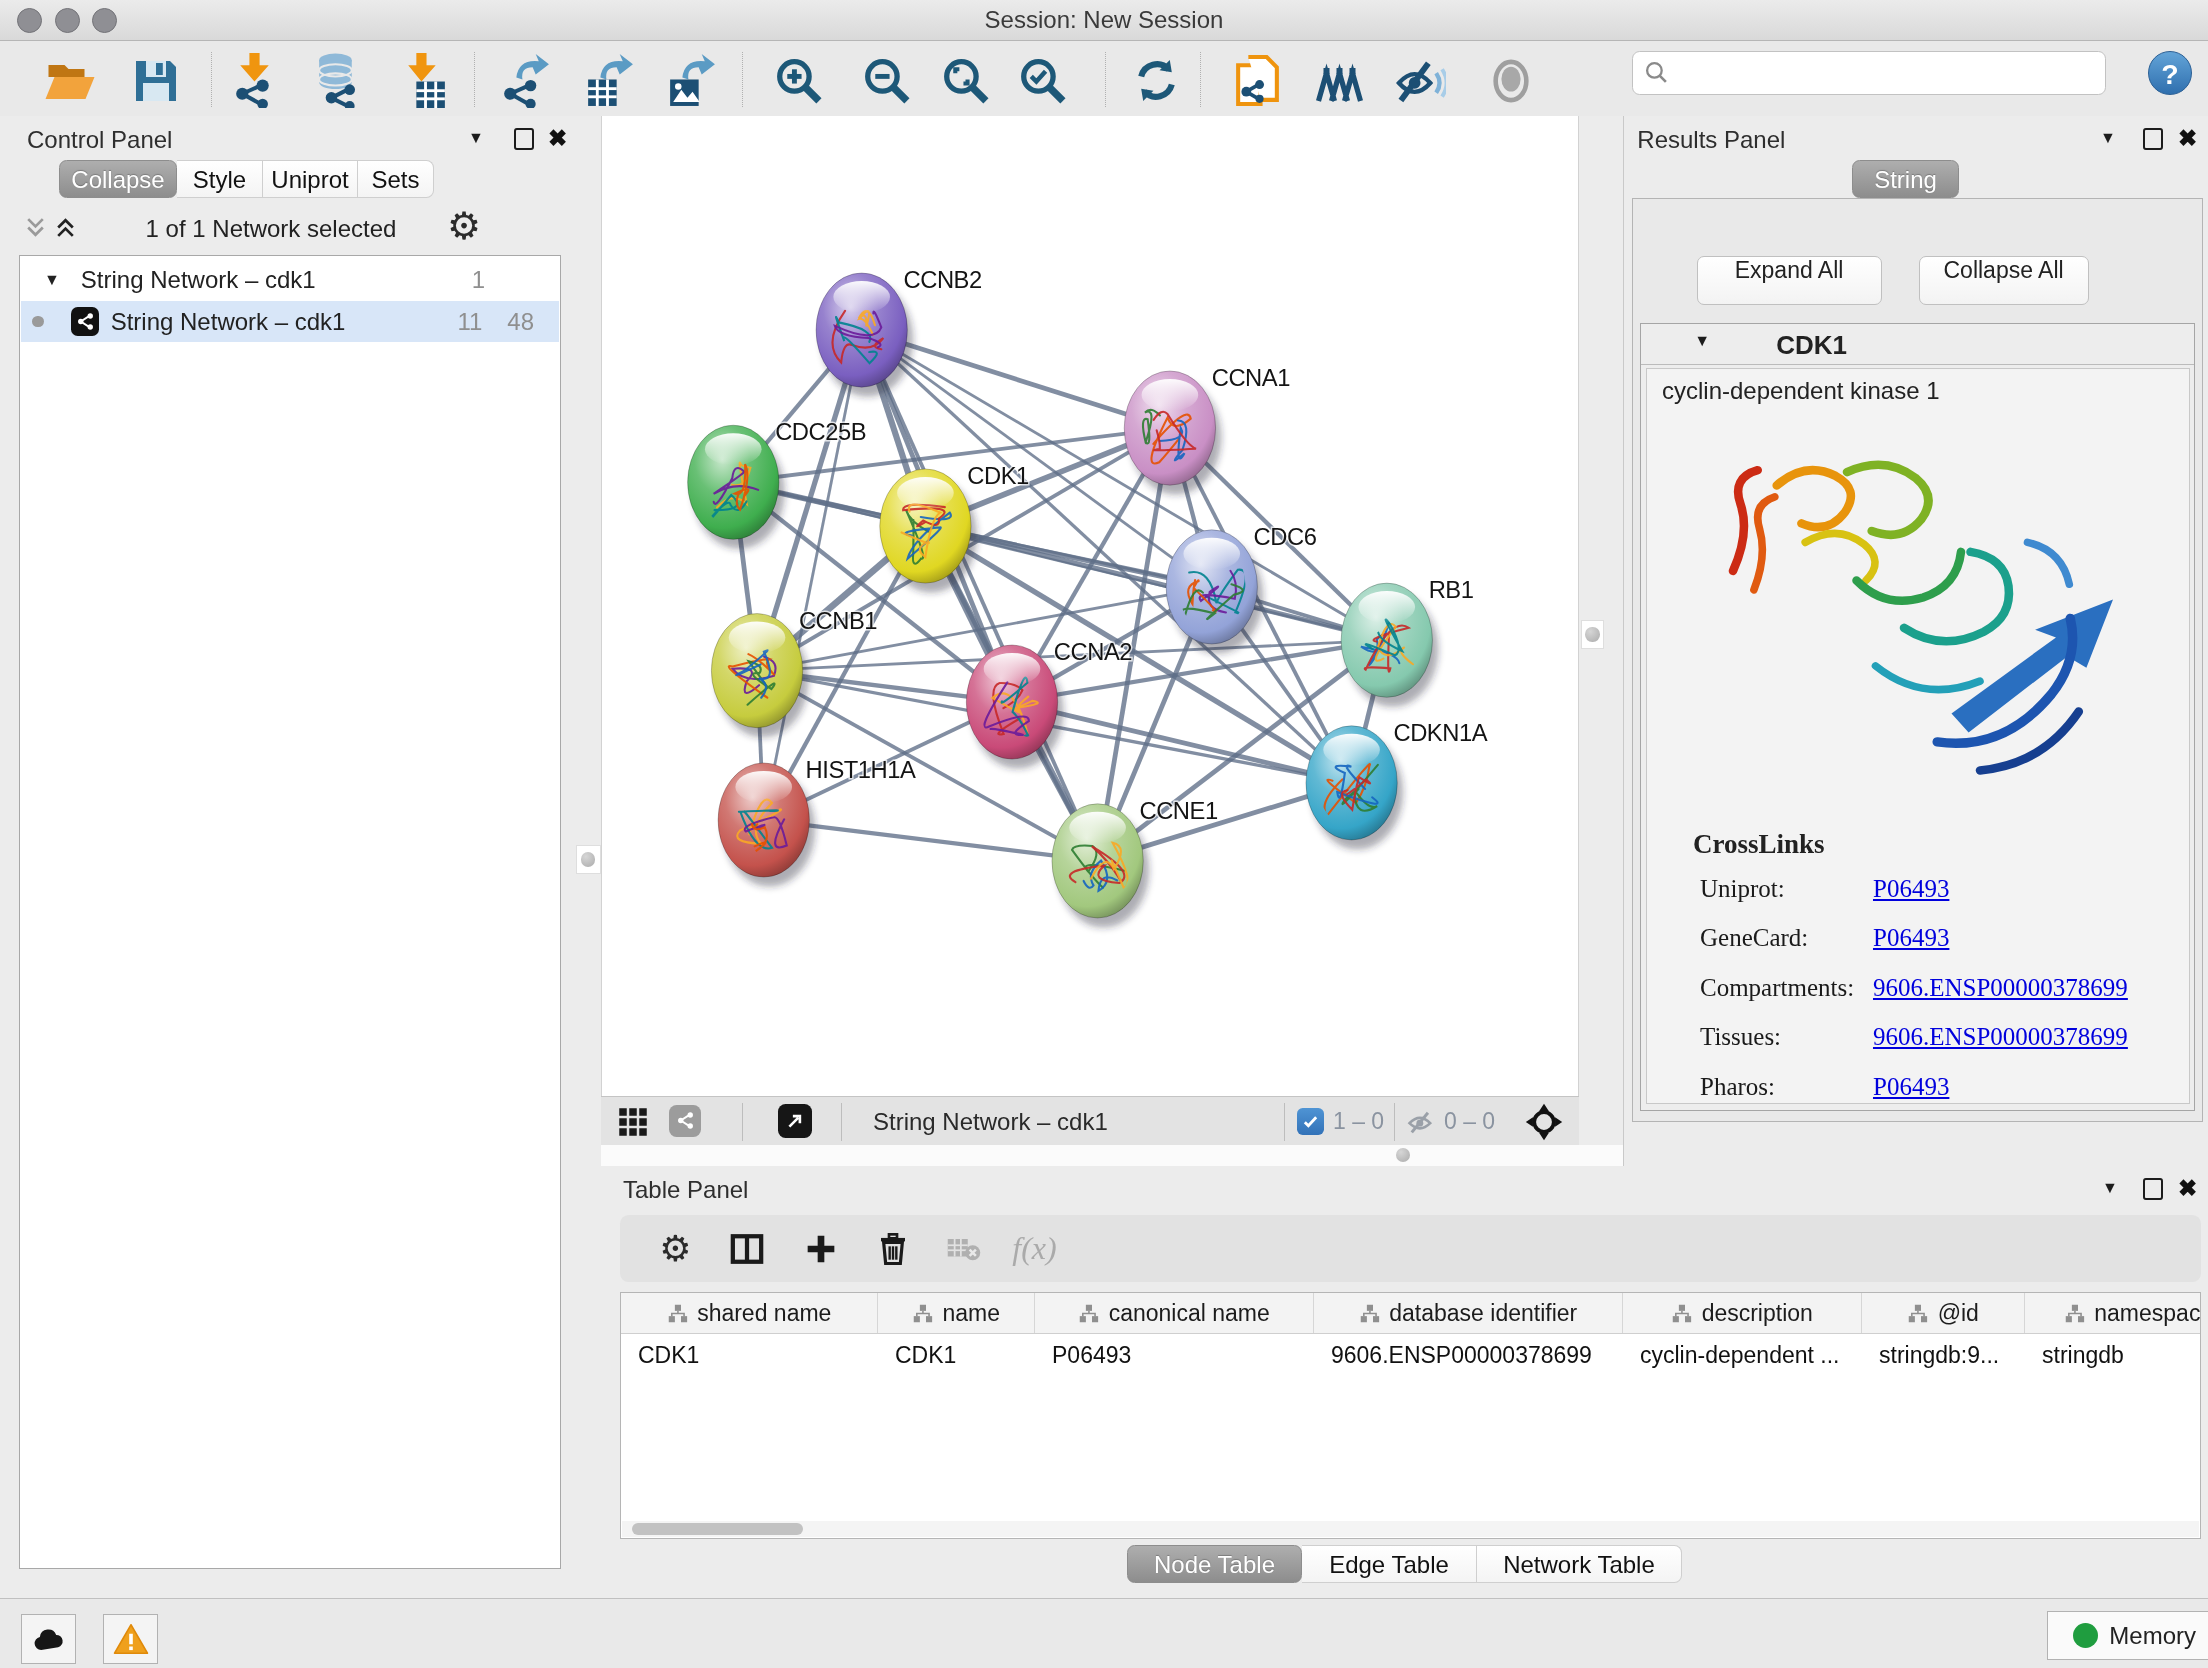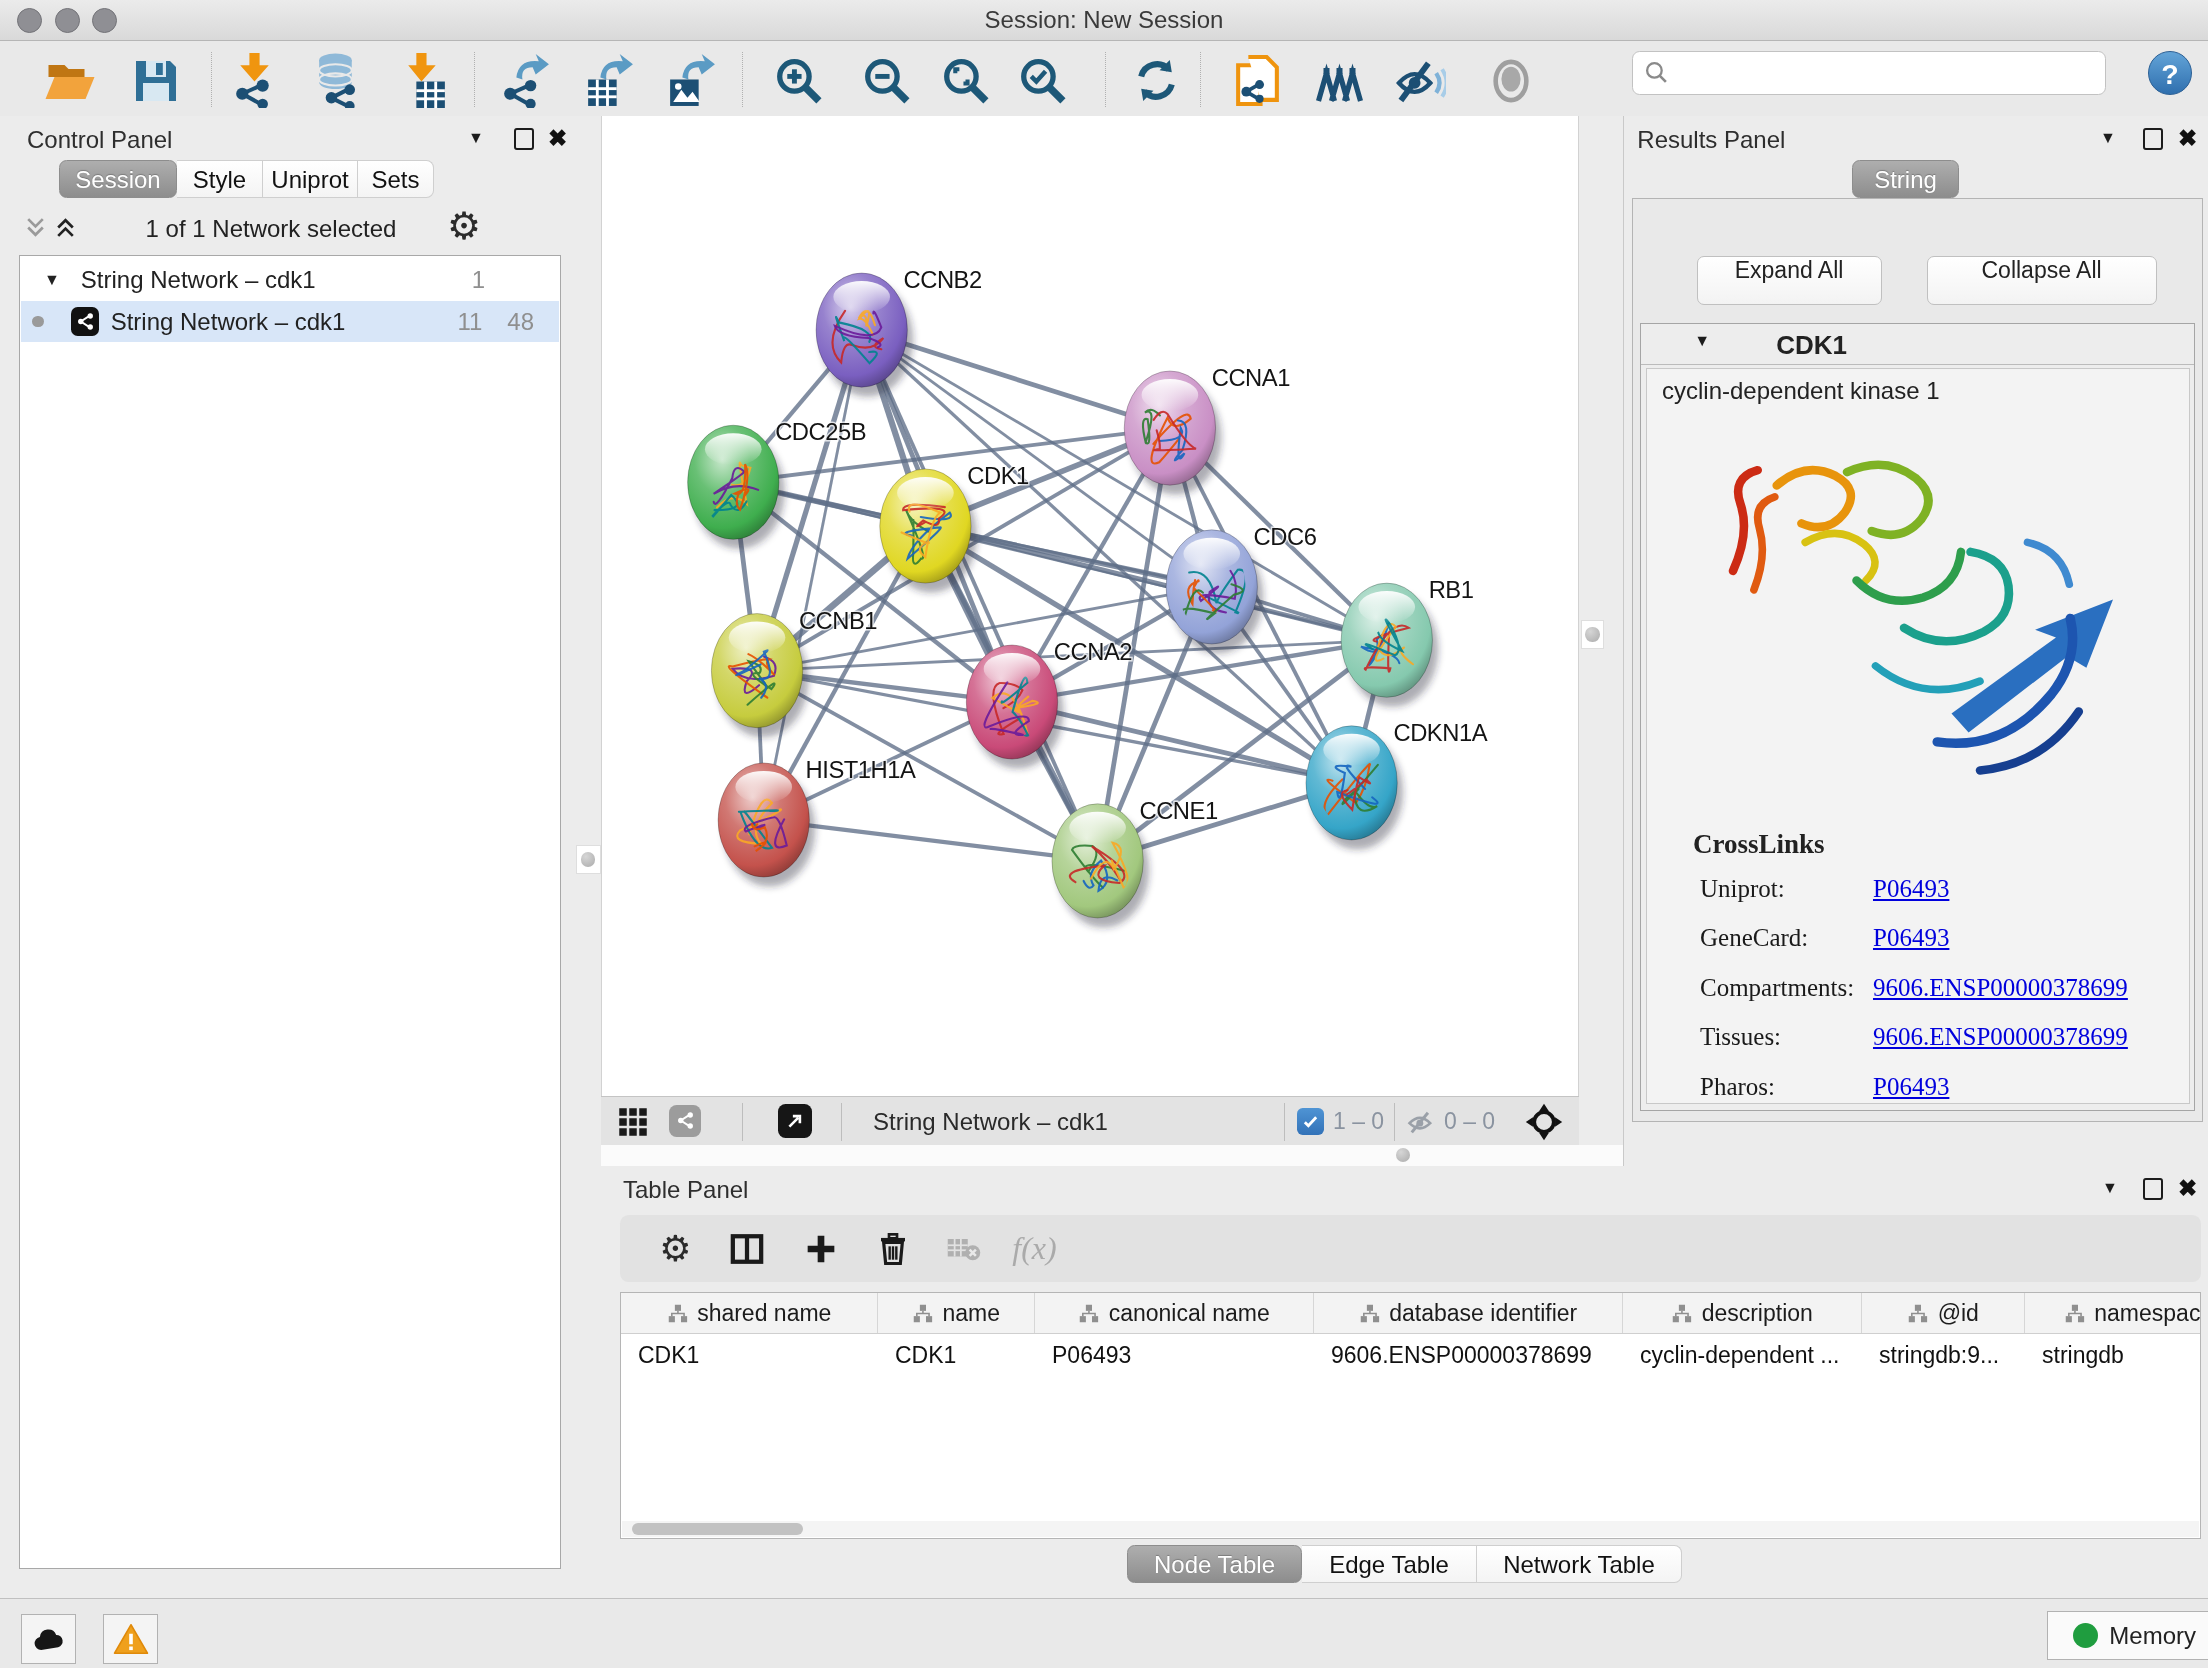--- a/index.html
+++ b/index.html
@@ -273,21 +273,21 @@
     <div id="help-btn" class="abs">?</div>
   </div>
 
   <div id="control-panel" class="abs">
     <div class="abs panel-title" style="left:27px;top:9.5px">Control Panel</div>
     <div class="abs win-tri" style="left:468px;top:13.3px">▼</div>
     <div class="abs win-float" style="left:514px;top:12.4px"></div>
     <div class="abs win-close" style="left:548px;top:13.3px">✖</div>
 
     <div class="abs seg-tabs" style="left:59px;top:44px">
-      <div class="seg sel" style="width:118px">Session</div>
+      <div class="seg sel" style="width:118px">Collapse</div>
       <div class="seg" style="width:86px">Style</div>
       <div class="seg" style="width:95px">Uniprot</div>
       <div class="seg" style="width:76px">Sets</div>
     </div>
 
     <div class="abs" style="left:19px;top:91px;width:542px;height:42px">
       <svg class="abs" style="left:3.8px;top:7.6px" width="25" height="25" viewBox="0 0 24 24">
         <path d="M5 4 l7 7 7-7 M5 12 l7 7 7-7" fill="none" stroke="#9a9a9a" stroke-width="2.6"></path>
       </svg>
       <svg class="abs" style="left:34px;top:7.6px" width="25" height="25" viewBox="0 0 24 24">
@@ -695,21 +695,21 @@
     <div class="abs win-tri" style="left:476px;top:13.3px">▼</div>
     <div class="abs win-float" style="left:519px;top:12.4px"></div>
     <div class="abs win-close" style="left:554px;top:13.3px">✖</div>
 
     <div class="abs seg-tabs" style="left:228px;top:44px">
       <div class="seg sel" style="width:107px">String</div>
     </div>
 
     <div id="rp-box" class="abs">
       <div class="rp-btn" style="left:64px;width:185px">Expand All</div>
-      <div class="rp-btn" style="left:294px;width:230px">Collapse All</div>
+      <div class="rp-btn" style="left:286px;width:170px">Collapse All</div>
 
       <div id="rp-card" class="abs">
         <div id="rp-card-hdr">
           <span class="abs win-tri" style="left:53px;top:7.6px">▼</span>
           <span class="abs" style="left:135px;top:5.7px;font-size:26px;font-weight:bold">CDK1</span>
         </div>
         <div id="rp-inner">
           <div class="abs" style="left:15px;top:7.6px;font-size:24px">cyclin-dependent kinase 1</div>
 
           <svg class="abs" style="left:67px;top:59px" width="418" height="377" viewBox="0 0 440 396">

